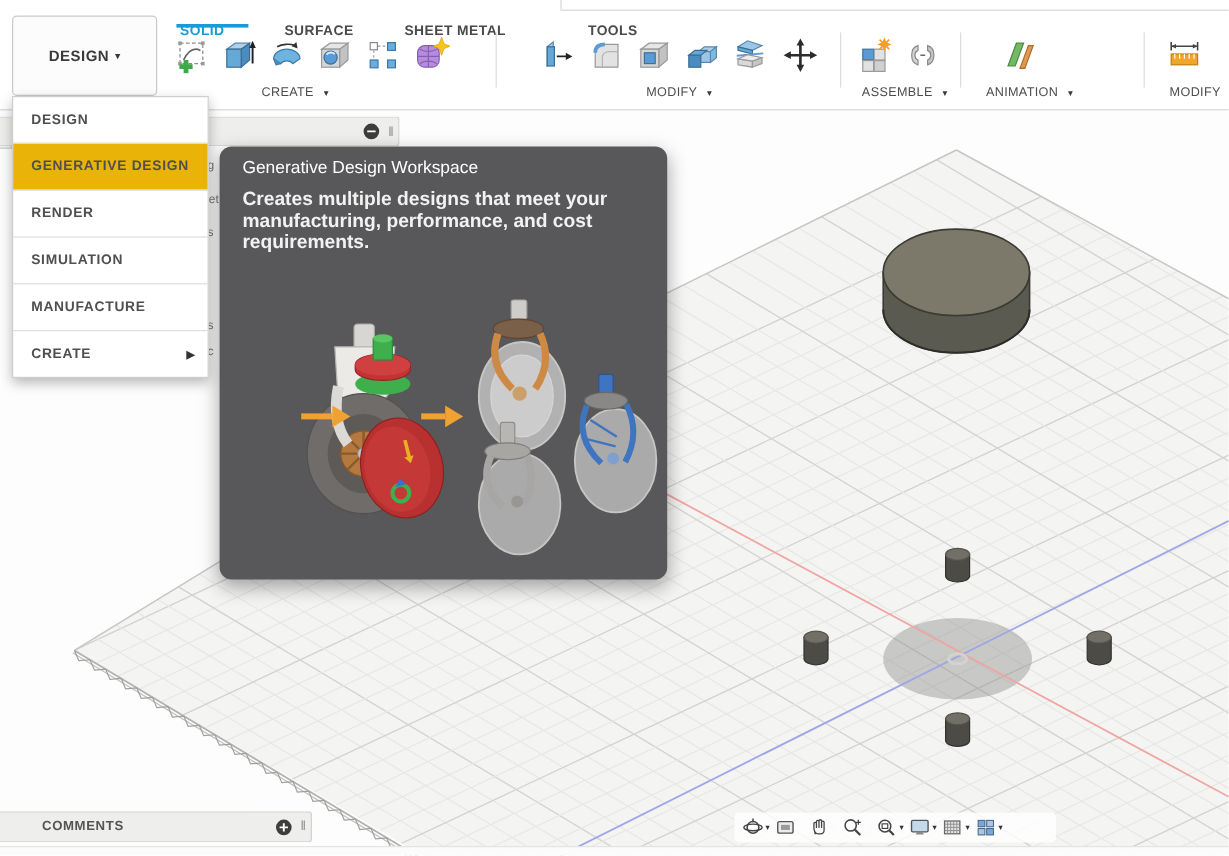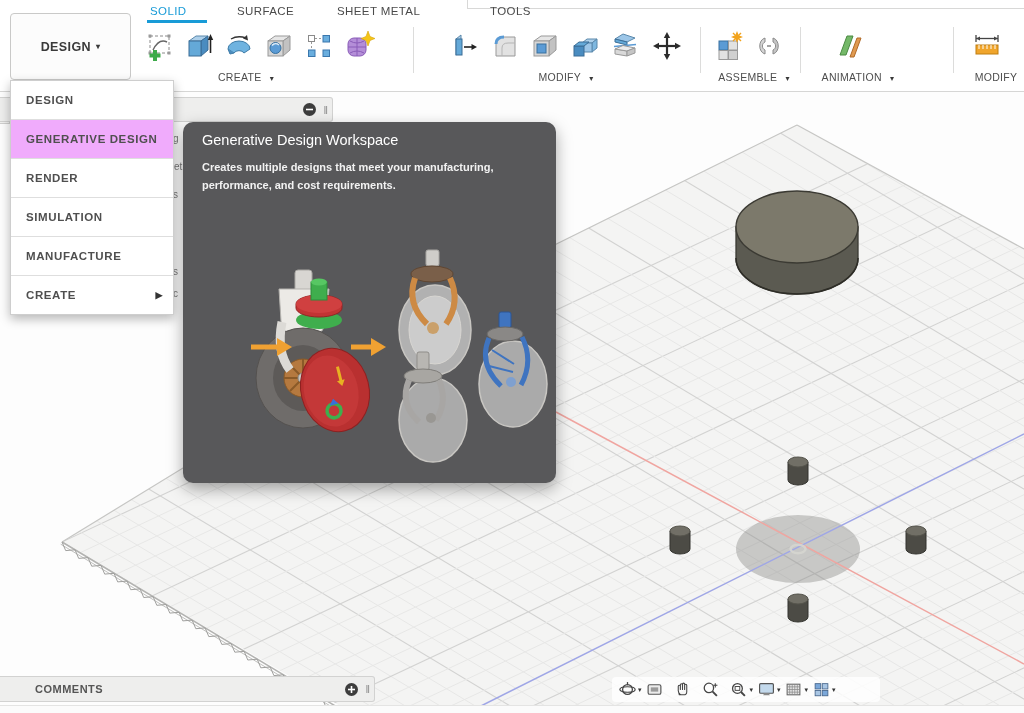--- a/index.html
+++ b/index.html
@@ -1,52 +1,52 @@
 <!DOCTYPE html>
 <html><head>
 <meta charset="utf-8">
 <style>
   html,body{margin:0;padding:0;background:#fff;}
   #stage{position:relative;width:1024px;height:713px;overflow:hidden;background:#fdfdfd;
          font-family:"Liberation Sans",sans-serif;-webkit-font-smoothing:antialiased;}
   .abs{position:absolute;}
   
   #ribbon{left:0;top:0;width:1024px;height:91px;background:#fff;border-bottom:1px solid #d6d6d5;z-index:30;}
-  .tab{position:absolute;top:5px;font-size:11.5px;font-weight:normal;color:#4a4a4a;letter-spacing:.4px;cursor:default;text-align:center;}
+  .tab{position:absolute;top:20px;font-size:11.5px;font-weight:bold;color:#4a4a4a;letter-spacing:.4px;cursor:default;text-align:center;}
   .tab.active{color:#189bd7;}
   #tab-underline{position:absolute;left:147px;top:20px;width:60px;height:3px;background:#189bd7;}
   #wsbtn{left:10px;top:13px;width:119px;height:65px;background:#fcfcfc;border:1px solid #c9c9c8;border-radius:4px;
          display:flex;align-items:center;justify-content:center;font-size:12.5px;font-weight:bold;color:#3a3a3a;letter-spacing:.4px;}
   .caret{font-size:8px;color:#3a3a3a;margin-left:5px;}
   .grplabel{position:absolute;top:71px;font-size:10.5px;color:#4d4d4d;letter-spacing:.3px;white-space:nowrap;transform:translateX(-50%);}
   .vsep{position:absolute;top:27px;height:46px;width:1px;background:#dcdcdb;}
   .toolbtn{position:absolute;top:29px;width:34px;height:34px;}
   .hairline-top{position:absolute;left:467px;top:8px;width:557px;height:1px;background:#d8d8d7;}
   .hairline-tick{position:absolute;left:467px;top:0;width:1px;height:8px;background:#d8d8d7;}
   
   .bar{background:#eeeeed;border:1px solid #d2d2d1;display:flex;align-items:center;box-sizing:border-box;}
   #browserbar{left:0;top:97px;width:333px;height:25px;border-left:none;border-radius:0 3px 3px 0;z-index:5;}
-  #commentsbar{left:0;top:676px;width:375px;height:26px;border-left:none;border-radius:0 3px 3px 0;z-index:5;}
+  #commentsbar{left:0;top:676px;width:260px;height:26px;border-left:none;border-radius:0 3px 3px 0;z-index:5;}
   .bartext{font-size:11px;font-weight:bold;color:#555;letter-spacing:.5px;margin-left:35px;}
   .handle{color:#8a8a8a;font-size:11px;margin:0 4px 0 6px;}
   .frag{position:absolute;font-size:10px;color:#7a7a7a;z-index:4;}
   #panel-arrow{left:0;top:100px;width:9px;height:22px;background:#f0f0ef;border:1px solid #cfcfce;border-left:none;
                font-size:7px;color:#666;display:flex;align-items:center;justify-content:center;z-index:4;}
   
   #wsmenu{left:10px;top:80px;width:162px;background:#fff;border:1px solid #cecece;box-shadow:0 4px 10px rgba(0,0,0,.28);z-index:40;}
   .mi{height:38px;display:flex;align-items:center;padding-left:15px;position:relative;
       font-size:11.5px;font-weight:bold;color:#4f4f4f;letter-spacing:.6px;cursor:default;}
   .mi + .mi{border-top:1px solid #dedede;}
-  .mi.hl{background:#f0abfc;}
+  .mi.hl{background:#eab308;}
   .subarrow{position:absolute;right:10px;font-size:9px;color:#333;}
   
   #tooltip{left:183px;top:122px;width:373px;height:361px;background:#58585a;border-radius:10px;
            box-shadow:0 6px 16px rgba(0,0,0,.35);z-index:35;color:#fff;}
   #tt-title{position:absolute;left:19px;top:10px;font-size:14.5px;font-weight:normal;}
-  #tt-body{position:absolute;left:19px;top:36px;width:320px;font-size:11px;font-weight:bold;line-height:18px;color:#f2f2f2;}
+  #tt-body{position:absolute;left:19px;top:36px;width:320px;font-size:16px;font-weight:bold;line-height:18px;color:#f2f2f2;}
   #tt-illu{position:absolute;left:0;top:0;width:373px;height:361px;}
   
   #vp{left:0;top:0;width:1024px;height:713px;z-index:1;}
   
   #navbar{left:612px;top:677px;width:268px;height:25px;background:rgba(255,255,255,.8);border-radius:4px;
           display:flex;align-items:center;z-index:6;padding:0 4px;box-sizing:border-box;}
   .navbtn{width:20px;height:20px;display:flex;align-items:center;justify-content:center;margin:0 1px;}
   .navcaret{font-size:7px;color:#333;margin:0 2px 0 0;}
   .navgap{width:6px;}
   #bottomstrip{left:0;top:705px;width:1024px;height:8px;background:#fbfbfb;border-top:1px solid #e4e4e3;z-index:3;}

